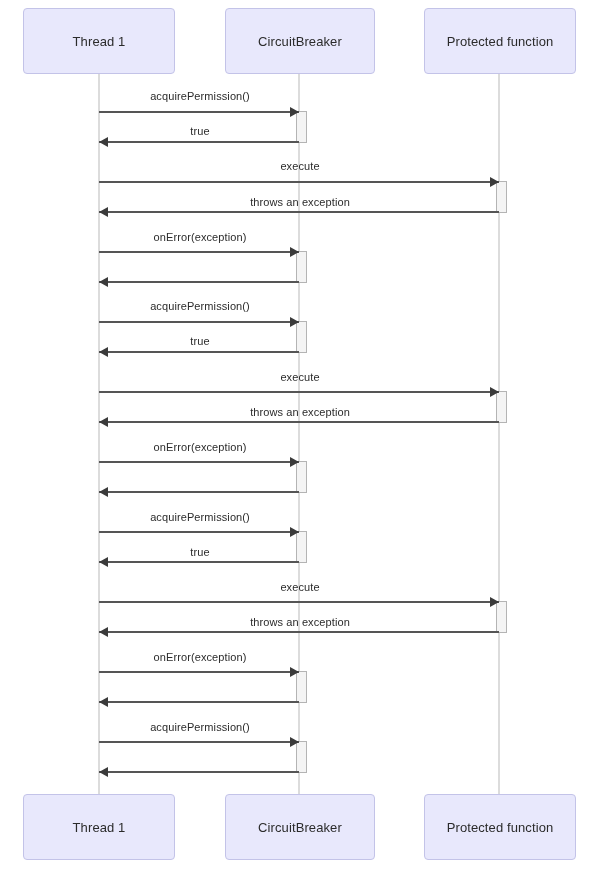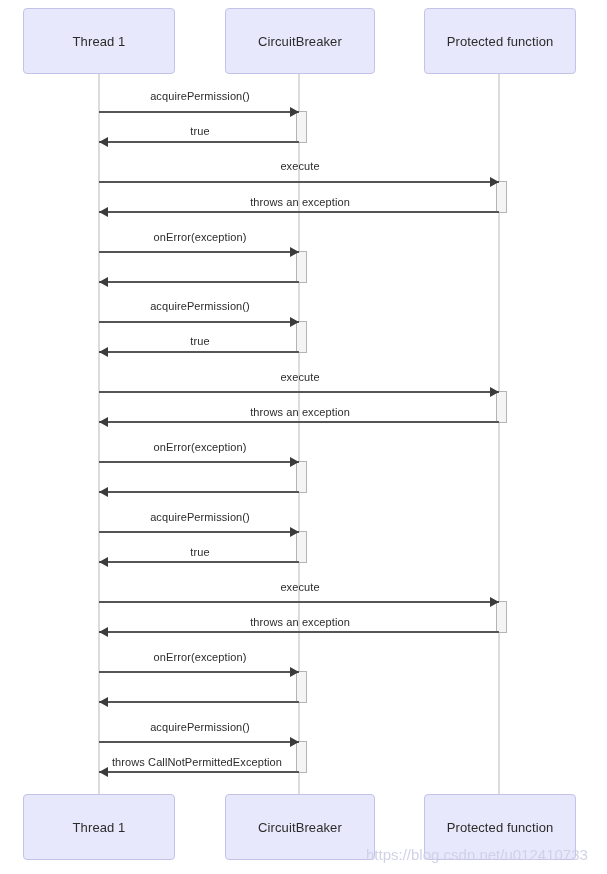--- a/index.html
+++ b/index.html
@@ -172,15 +172,13 @@
     <div class="msg-line" style="left: 99px; top: 671px; width: 200px;"></div>
     <div class="arrowhead right" style="top: 667px; left: 290px;"></div>
     <div class="msg-label" style="left: 200px; top: 651px;">onError(exception)</div>
     <div class="msg-line" style="left: 99px; top: 701px; width: 200px;"></div>
     <div class="arrowhead left" style="top: 697px; left: 99px;"></div>
     <div class="msg-line" style="left: 99px; top: 741px; width: 200px;"></div>
     <div class="arrowhead right" style="top: 737px; left: 290px;"></div>
     <div class="msg-label" style="left: 200px; top: 721px;">acquirePermission()</div>
     <div class="msg-line" style="left: 99px; top: 771px; width: 200px;"></div>
     <div class="arrowhead left" style="top: 767px; left: 99px;"></div>
-    <div class="msg-label" style="left: 197px; top: 756px;">throws CallNotPermittedException</div>
-    <div class="watermark" style="left: 366px; top: 846px;">https://blog.csdn.net/u012410733</div>
   </div>
 
 </body></html>

